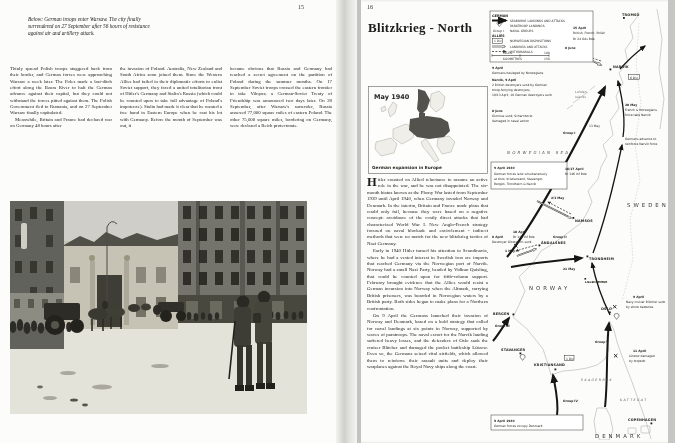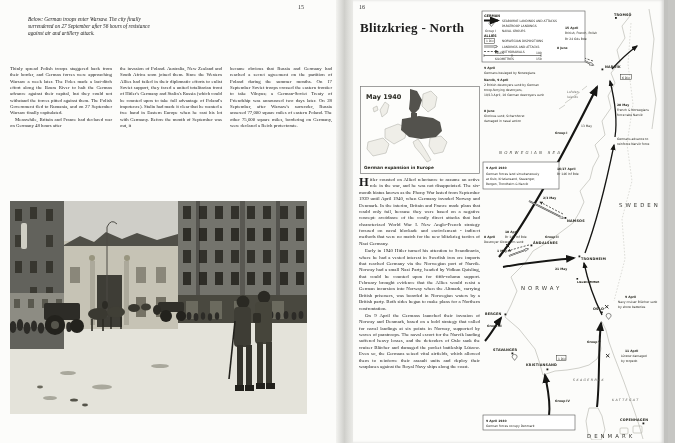--- a/index.html
+++ b/index.html
@@ -1,21 +1,21 @@
 <!DOCTYPE html>
 <html><head>
 <meta charset="utf-8">
 <style>
   html,body{margin:0;padding:0;}
   body{width:675px;height:443px;background:#c2c2bf;font-family:"Liberation Serif",serif;color:#1c1c1c;position:relative;overflow:hidden;}
   .spread{position:absolute;inset:0;}
   .page{position:absolute;top:0;bottom:0;background:#fcfcfa;}
   .page.left{left:0;width:336px;}
   .gutter{position:absolute;top:0;bottom:0;left:336px;width:21px;background:linear-gradient(to right,#f3f3f0,#cfcfcb 40%,#dededa 60%,#f5f5f2);}
-  .page.right{left:353px;width:311px;box-shadow:inset -2px 0 3px rgba(0,0,0,.15);}
+  .page.right{left:361px;width:311px;box-shadow:inset -2px 0 3px rgba(0,0,0,.15);}
   .edge-right{position:absolute;top:0;bottom:0;left:668px;width:7px;background:#c6c6c3;}
   .pagenum{position:absolute;font-size:6px;color:#333;}
   .caption{position:absolute;left:28px;top:16px;width:130px;font-style:italic;font-size:5.3px;line-height:1.32;color:#222;}
   .cols{position:absolute;left:10px;top:66px;width:322px;display:flex;gap:8px;}
   .col{width:102px;}
   .col p{margin:0;font-size:4.8px;line-height:1.32;text-align:justify;}
   .col p.indent{text-indent:5px;}
   .photo{position:absolute;left:10px;top:201px;width:297px;height:213px;display:block;}
   .rtitle{position:absolute;left:7px;top:20px;font-size:13px;font-weight:bold;letter-spacing:.3px;font-family:"Liberation Serif",serif;}
   .inset{position:absolute;left:7px;top:86px;width:120px;height:88px;display:block;}

